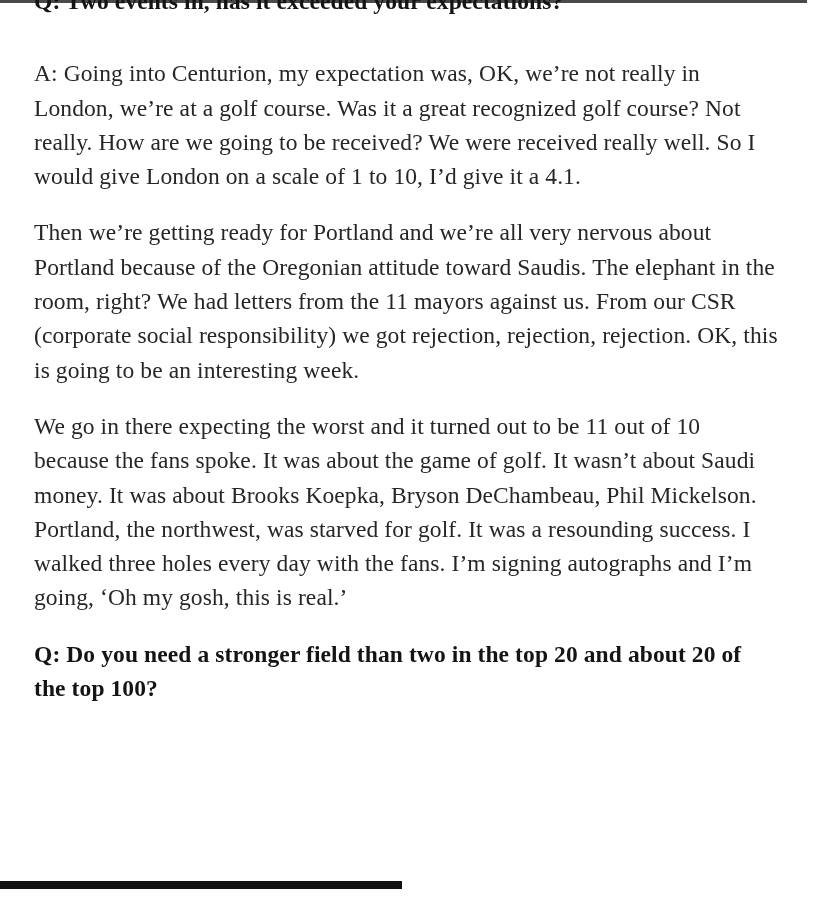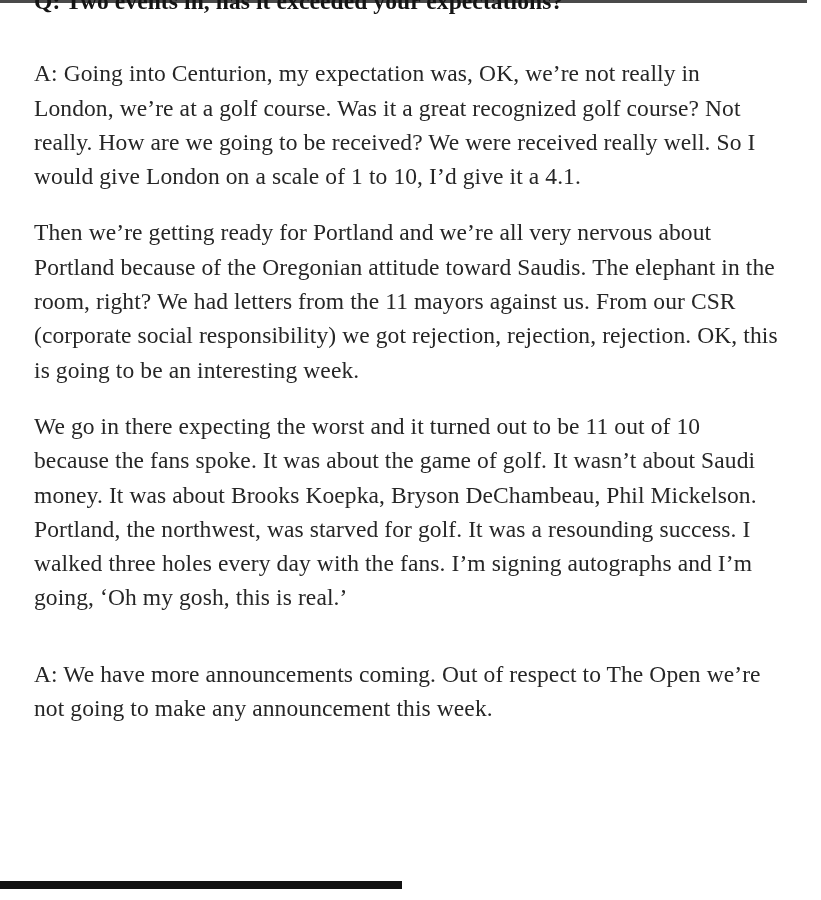--- a/index.html
+++ b/index.html
@@ -75,21 +75,21 @@
     <div class="gap-lg"></div>
     <p>A: Going into Centurion, my expectation was, OK, we’re not really in London, we’re at a golf course. Was it a great recognized golf course? Not really. How are we going to be received? We were received really well. So I would give London on a scale of 1 to 10, I’d give it a 4.1.</p>
 
     <div class="gap-lg"></div>
     <p>Then we’re getting ready for Portland and we’re all very nervous about Portland because of the Oregonian attitude toward Saudis. The elephant in the room, right? We had letters from the 11 mayors against us. From our CSR (corporate social responsibility) we got rejection, rejection, rejection. OK, this is going to be an interesting week.</p>
 
     <div class="gap-lg"></div>
     <p>We go in there expecting the worst and it turned out to be 11 out of 10 because the fans spoke. It was about the game of golf. It wasn’t about Saudi money. It was about Brooks Koepka, Bryson DeChambeau, Phil Mickelson. Portland, the northwest, was starved for golf. It was a resounding success. I walked three holes every day with the fans. I’m signing autographs and I’m going, ‘Oh my gosh, this is real.’</p>
 
     <div class="gap-lg"></div>
+    <p class="question">Q: Do you need a stronger field than two in the top 20 and about 20 of the top 100?</p>
 
     <div class="gap-md"></div>
-    <p>A: We have more announcements coming. Out of respect to The Open we’re not going to make any announcement this week.</p>
 
   </div>
 
   <div class="bottom-bar"></div>
 
 </div>
 
 </body></html>

